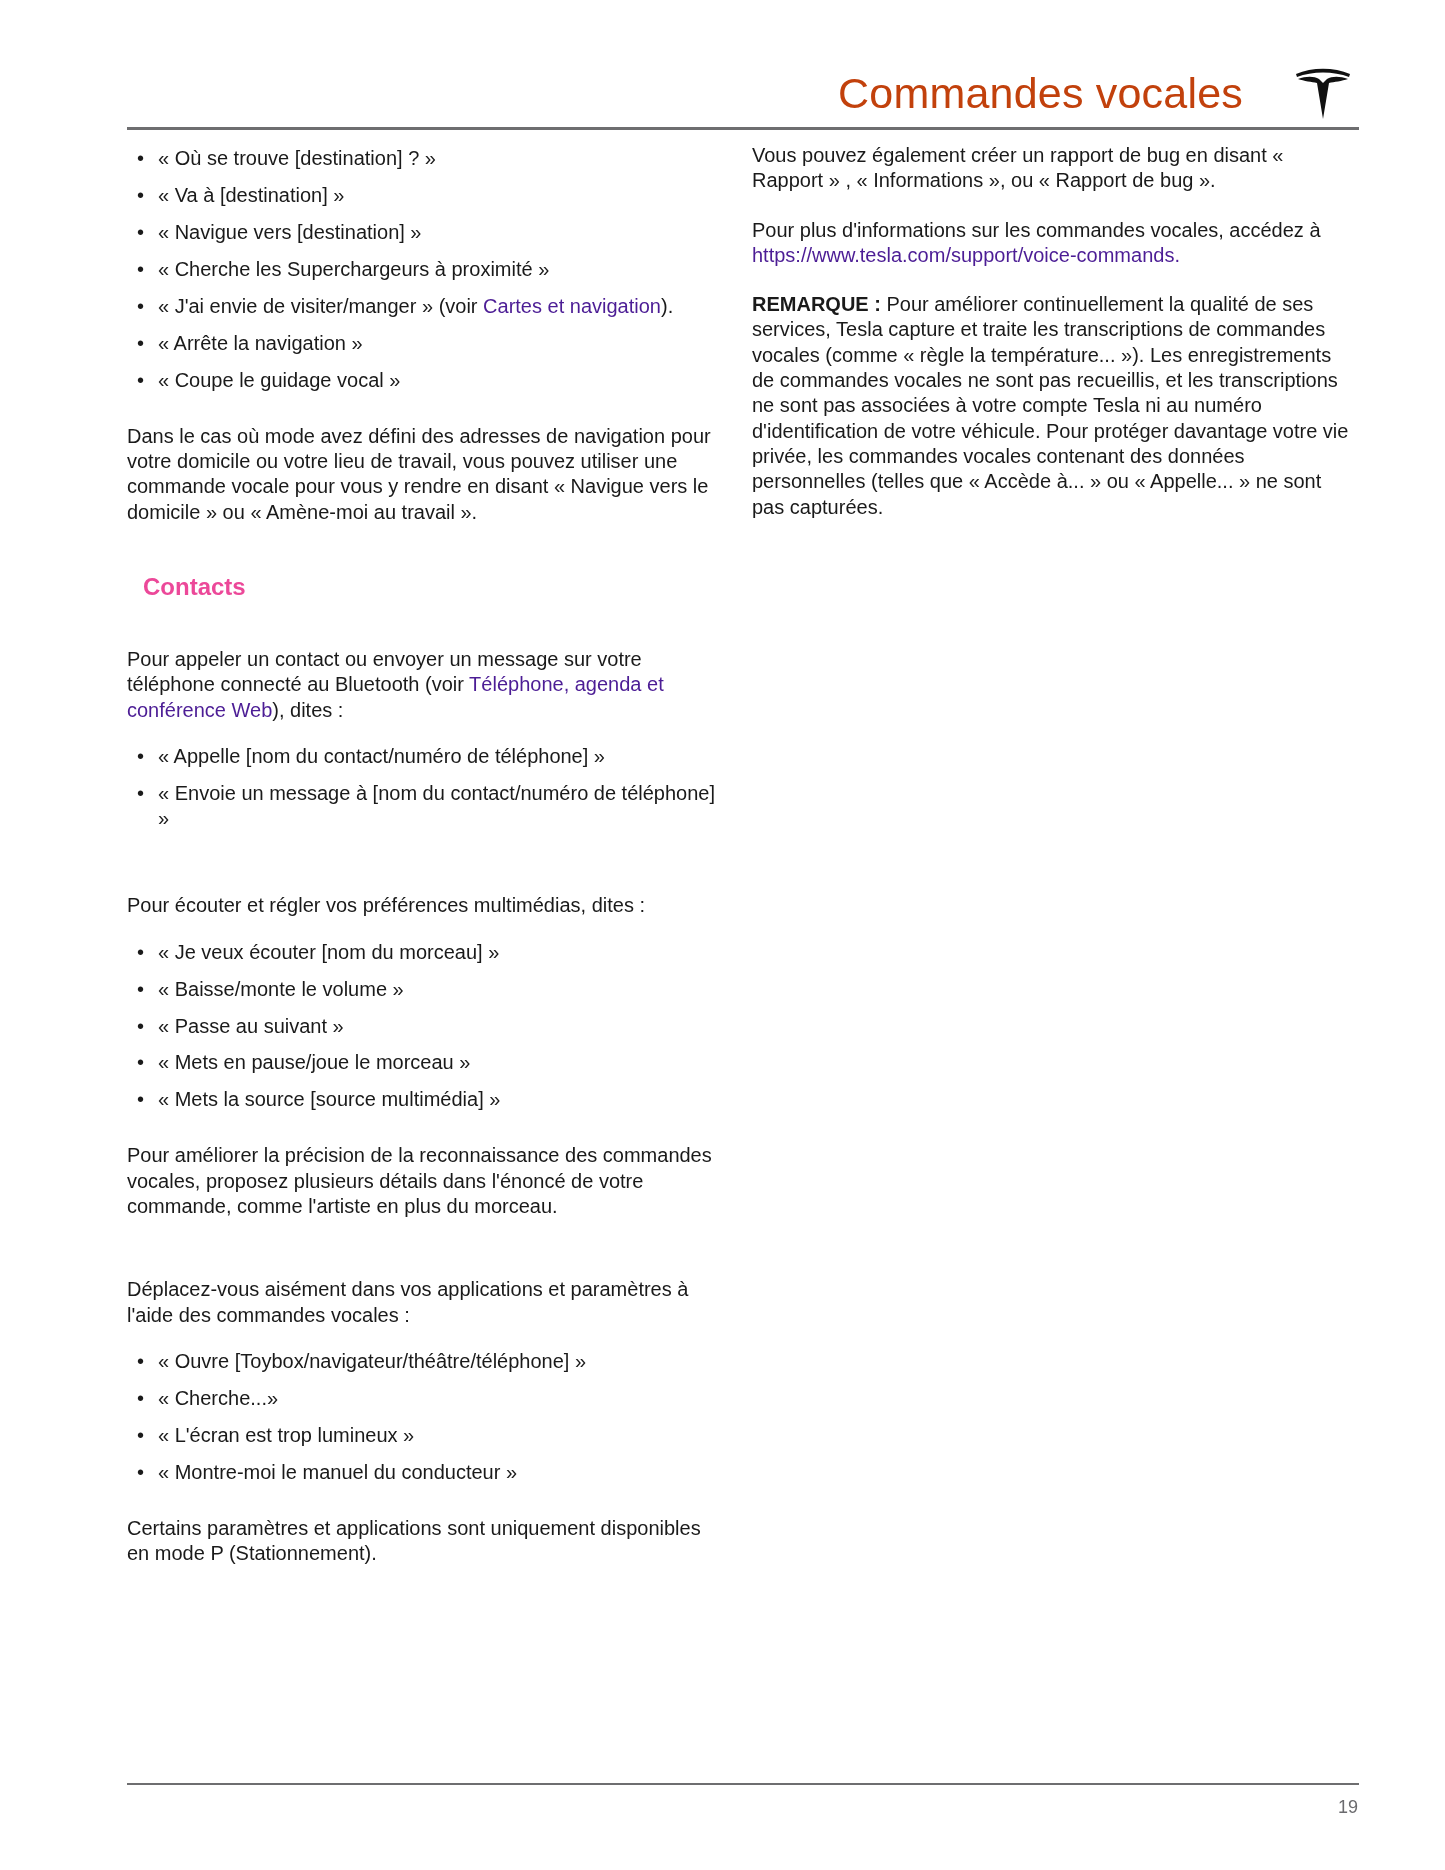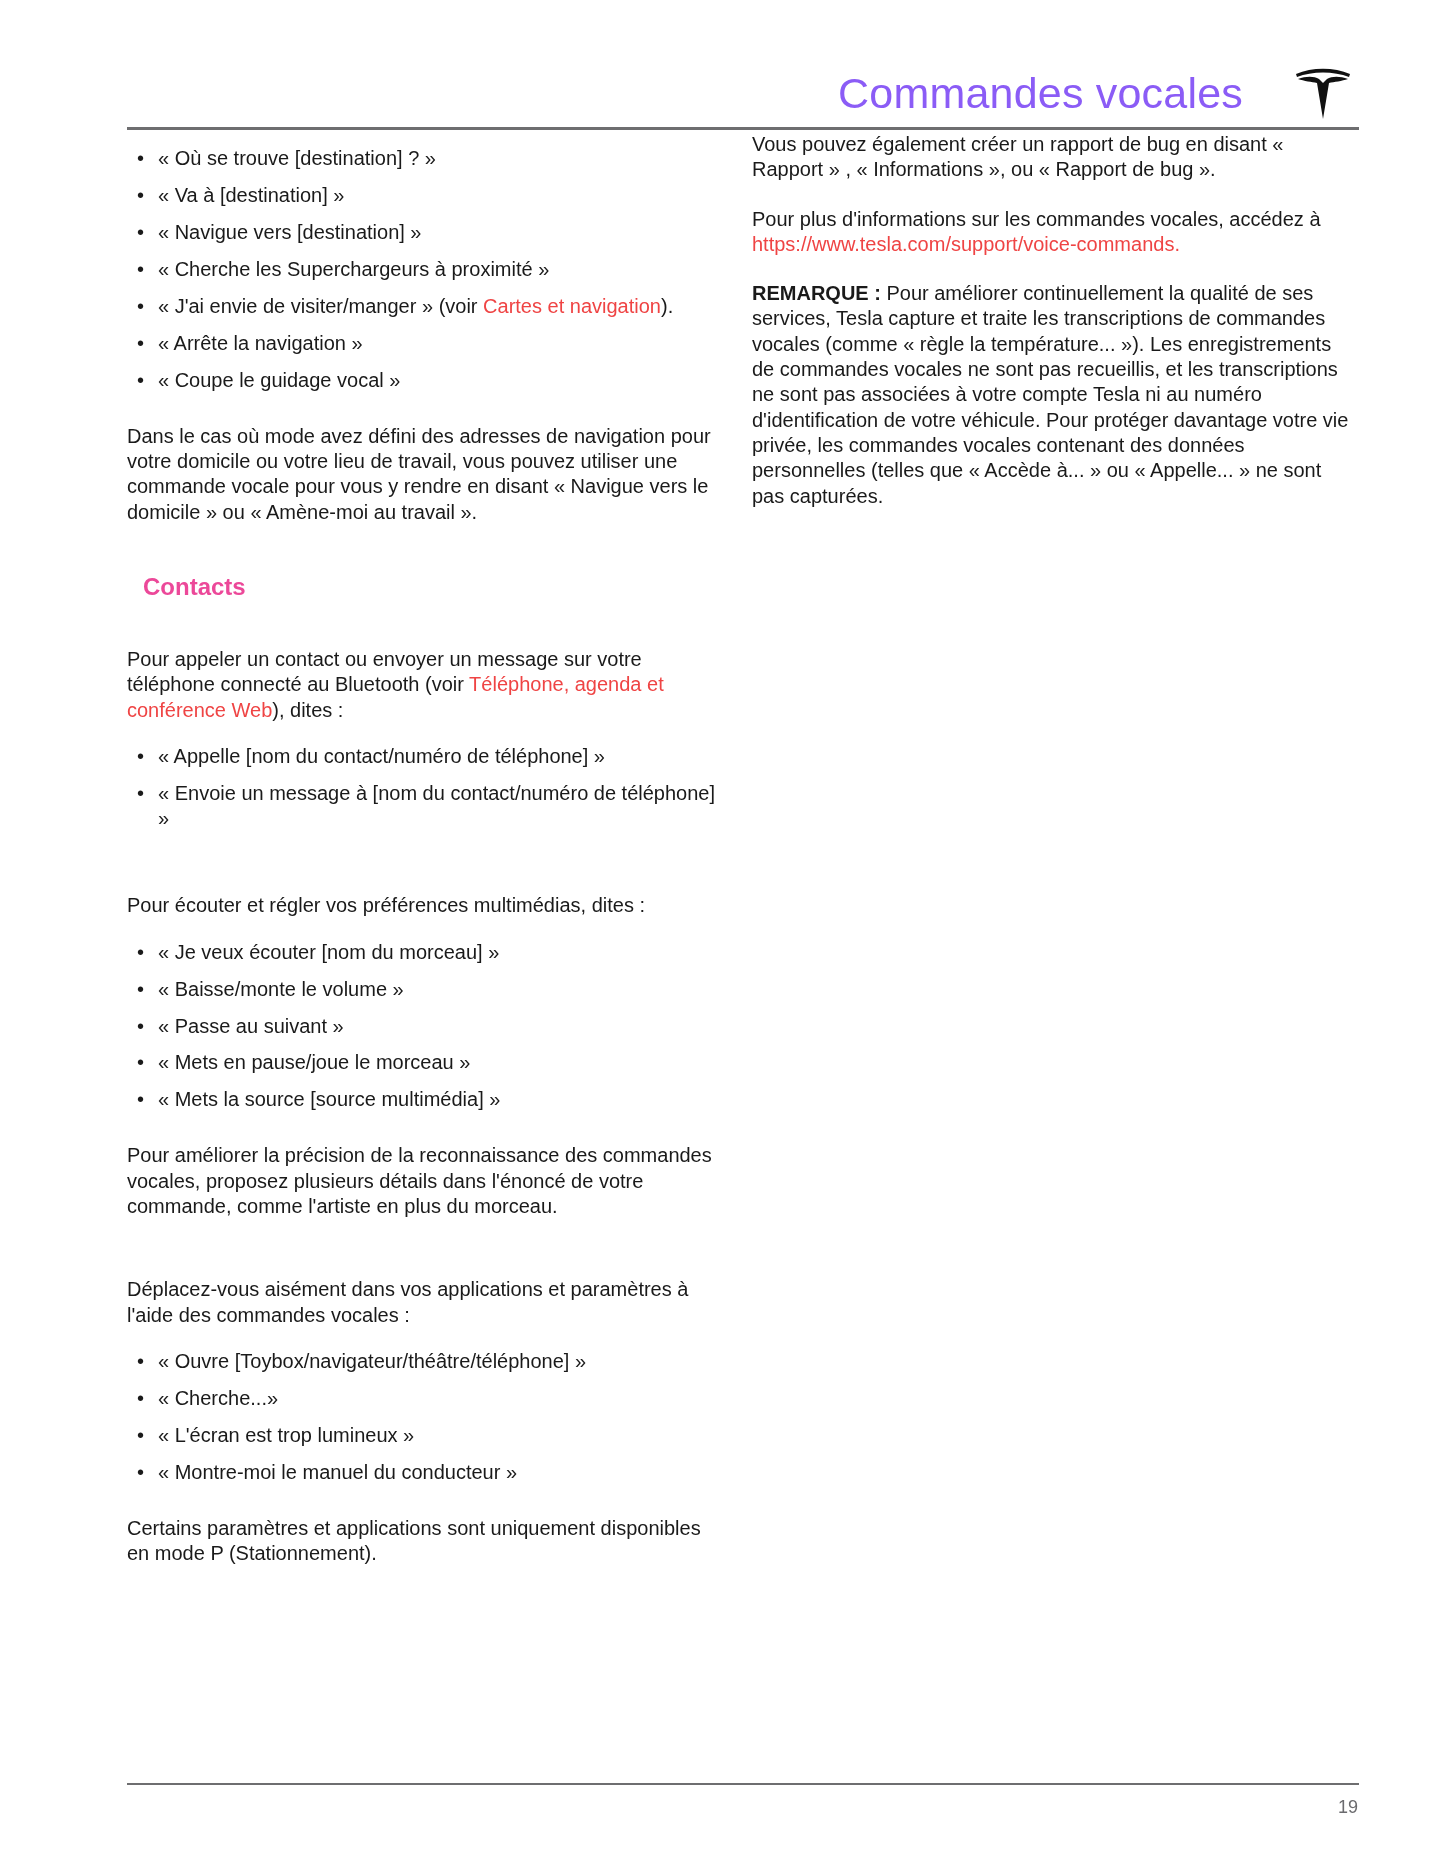--- a/index.html
+++ b/index.html
@@ -1,30 +1,30 @@
 <!DOCTYPE html>
 <html><head>
 <meta charset="utf-8">
 <style>
   html, body { margin: 0; padding: 0; background: #ffffff; }
   body { width: 1445px; height: 1870px; position: relative; overflow: hidden;
          font-family: "Liberation Sans", sans-serif; color: #1a1a1a; }
-  .title { position: absolute; right: 202px; top: 72px; font-size: 43px; color: #8b5cf6;
+  .title { position: absolute; right: 202px; top: 72px; font-size: 43px; color: #c2410c;
            font-family: "Liberation Sans", sans-serif; letter-spacing: 0.2px; line-height: 1; margin: 0; font-weight: normal; }
   .logo { position: absolute; left: 1294px; top: 66px; width: 58px; height: 54px; }
   .rule-top { position: absolute; left: 127px; top: 127px; width: 1232px; height: 3px; background: #6e6e70; }
   .rule-bottom { position: absolute; left: 127px; top: 1783px; width: 1232px; height: 2px; background: #6e6e70; }
   .col { position: absolute; font-size: 20px; line-height: 25.3px; }
   .col-left { left: 127px; top: 146px; width: 600px; }
-  .col-right { left: 752px; top: 132px; width: 600px; }
+  .col-right { left: 752px; top: 143px; width: 600px; }
   ul { list-style: none; margin: 0; padding: 0; }
   li { position: relative; padding-left: 31px; margin-bottom: 11.7px; }
   li .bullet { position: absolute; left: 10px; top: 0; }
   p { margin: 0; }
-  a.link, .link { color: #ef4444; text-decoration: none; }
+  a.link, .link { color: #4c1d95; text-decoration: none; }
   h2 { font-size: 24px; font-weight: bold; margin: 16px; line-height: 32px; color: #ec4899; }
   .gap-list-para { height: 19px; }
   .gap-para-h { height: 30px; }
   .gap-h-para { height: 28px; }
   .gap-para-list { height: 21px; }
   .gap-para-para { height: 24px; }
   .footer-left { position: absolute; left: 127px; top: 1886px; font-size: 18px; color: #6b6b6e; }
   .footer-right { position: absolute; right: 87px; top: 1797px; font-size: 18px; color: #6b6b6e; }
   strong { font-weight: bold; }
 </style>

